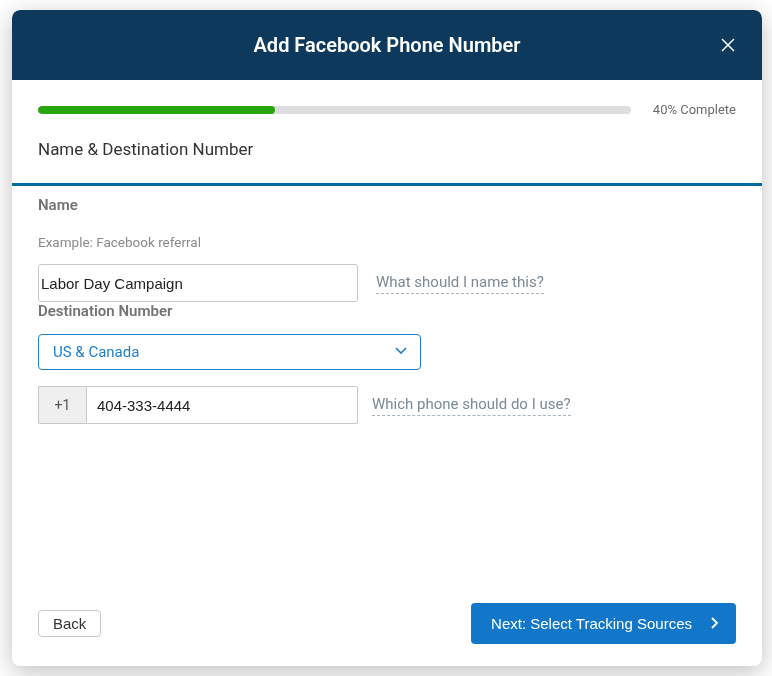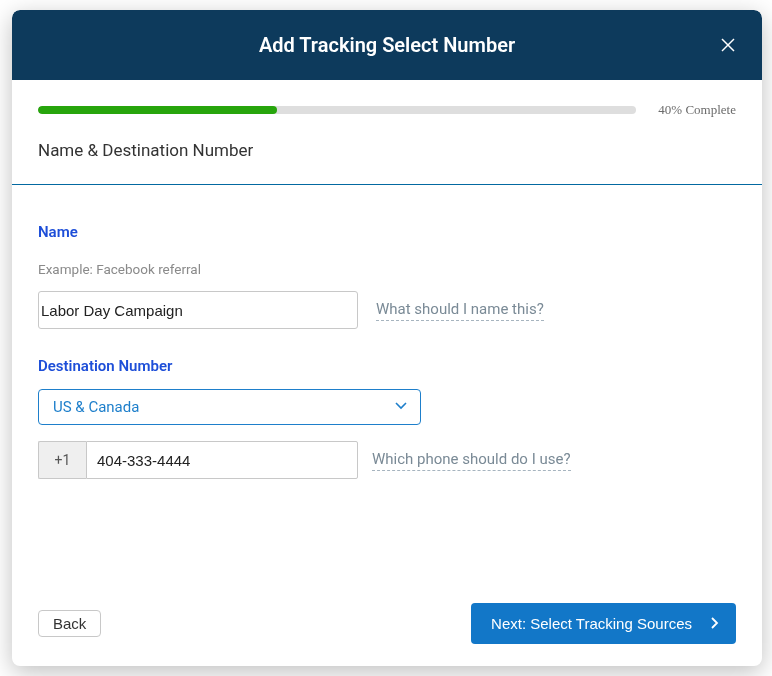--- a/index.html
+++ b/index.html
@@ -36,28 +36,28 @@
     .progress-row {
       display: flex; align-items: center; padding: 22px 26px 0 26px;
       gap: 22px;
     }
     .progress-track {
       flex: 1; height: 8px; background: #dedede; border-radius: 4px; overflow: hidden;
     }
     .progress-fill {
       height: 100%; width: 40%; background: #27a50c; border-radius: 4px;
     }
-    .progress-text { color: #6b6b6b; font-size: 13px; white-space: nowrap; font-family: Liberation Serif, serif; }
+    .progress-text { color: #6b6b6b; font-size: 13px; white-space: nowrap; }
 
-    .section-title-row { padding: 22px 26px 10px 26px; border-bottom: 1px solid #0369a1; margin: 0 0 0 0; }
+    .section-title-row { padding: 22px 26px 10px 26px; border-bottom: 3px solid #0369a1; margin: 0 0 0 0; }
     .section-title { color: #333; font-size: 17px; font-weight: 400; padding-bottom: 14px; }
 
     .body { padding: 10px 26px 0 26px; flex: 1; }
 
-    .field-label { color: #1d4ed8; font-size: 15px; font-weight: 600; margin-top: 28px; }
+    .field-label { color: #737373; font-size: 15px; font-weight: 600; }
     .field-hint { color: #8a8a8a; font-size: 13.5px; margin-top: 20px; }
 
     .name-row { display: flex; align-items: center; gap: 18px; margin-top: 14px; }
     .text-input {
       width: 320px; height: 38px; border: 1px solid #c8c8c8; border-radius: 3px;
       padding: 0 2px; font-size: 15px; color: #222; outline: none;
     }
     .help-link {
       color: #7a8a96; font-size: 15px; border-bottom: 1px dashed #a6b4bf; padding-bottom: 2px;
       cursor: pointer;
@@ -104,21 +104,21 @@
   </style>
 </head>
 <body>
 
 <div class="backdrop">
   <div class="bg-blur"></div>
 
   <div class="modal">
 
     <div class="modal-header">
-      <div class="modal-title">Add Tracking Select Number</div>
+      <div class="modal-title">Add Facebook Phone Number</div>
       <div class="close-icon">
         <svg width="16" height="16" viewBox="0 0 16 16" fill="none" stroke-width="1.5">
           <line x1="2" y1="2" x2="14" y2="14"></line>
             <line x1="14" y1="2" x2="2" y2="14"></line>
         </svg>
       </div>
     </div>
 
     <div class="progress-row">
       <div class="progress-track">

